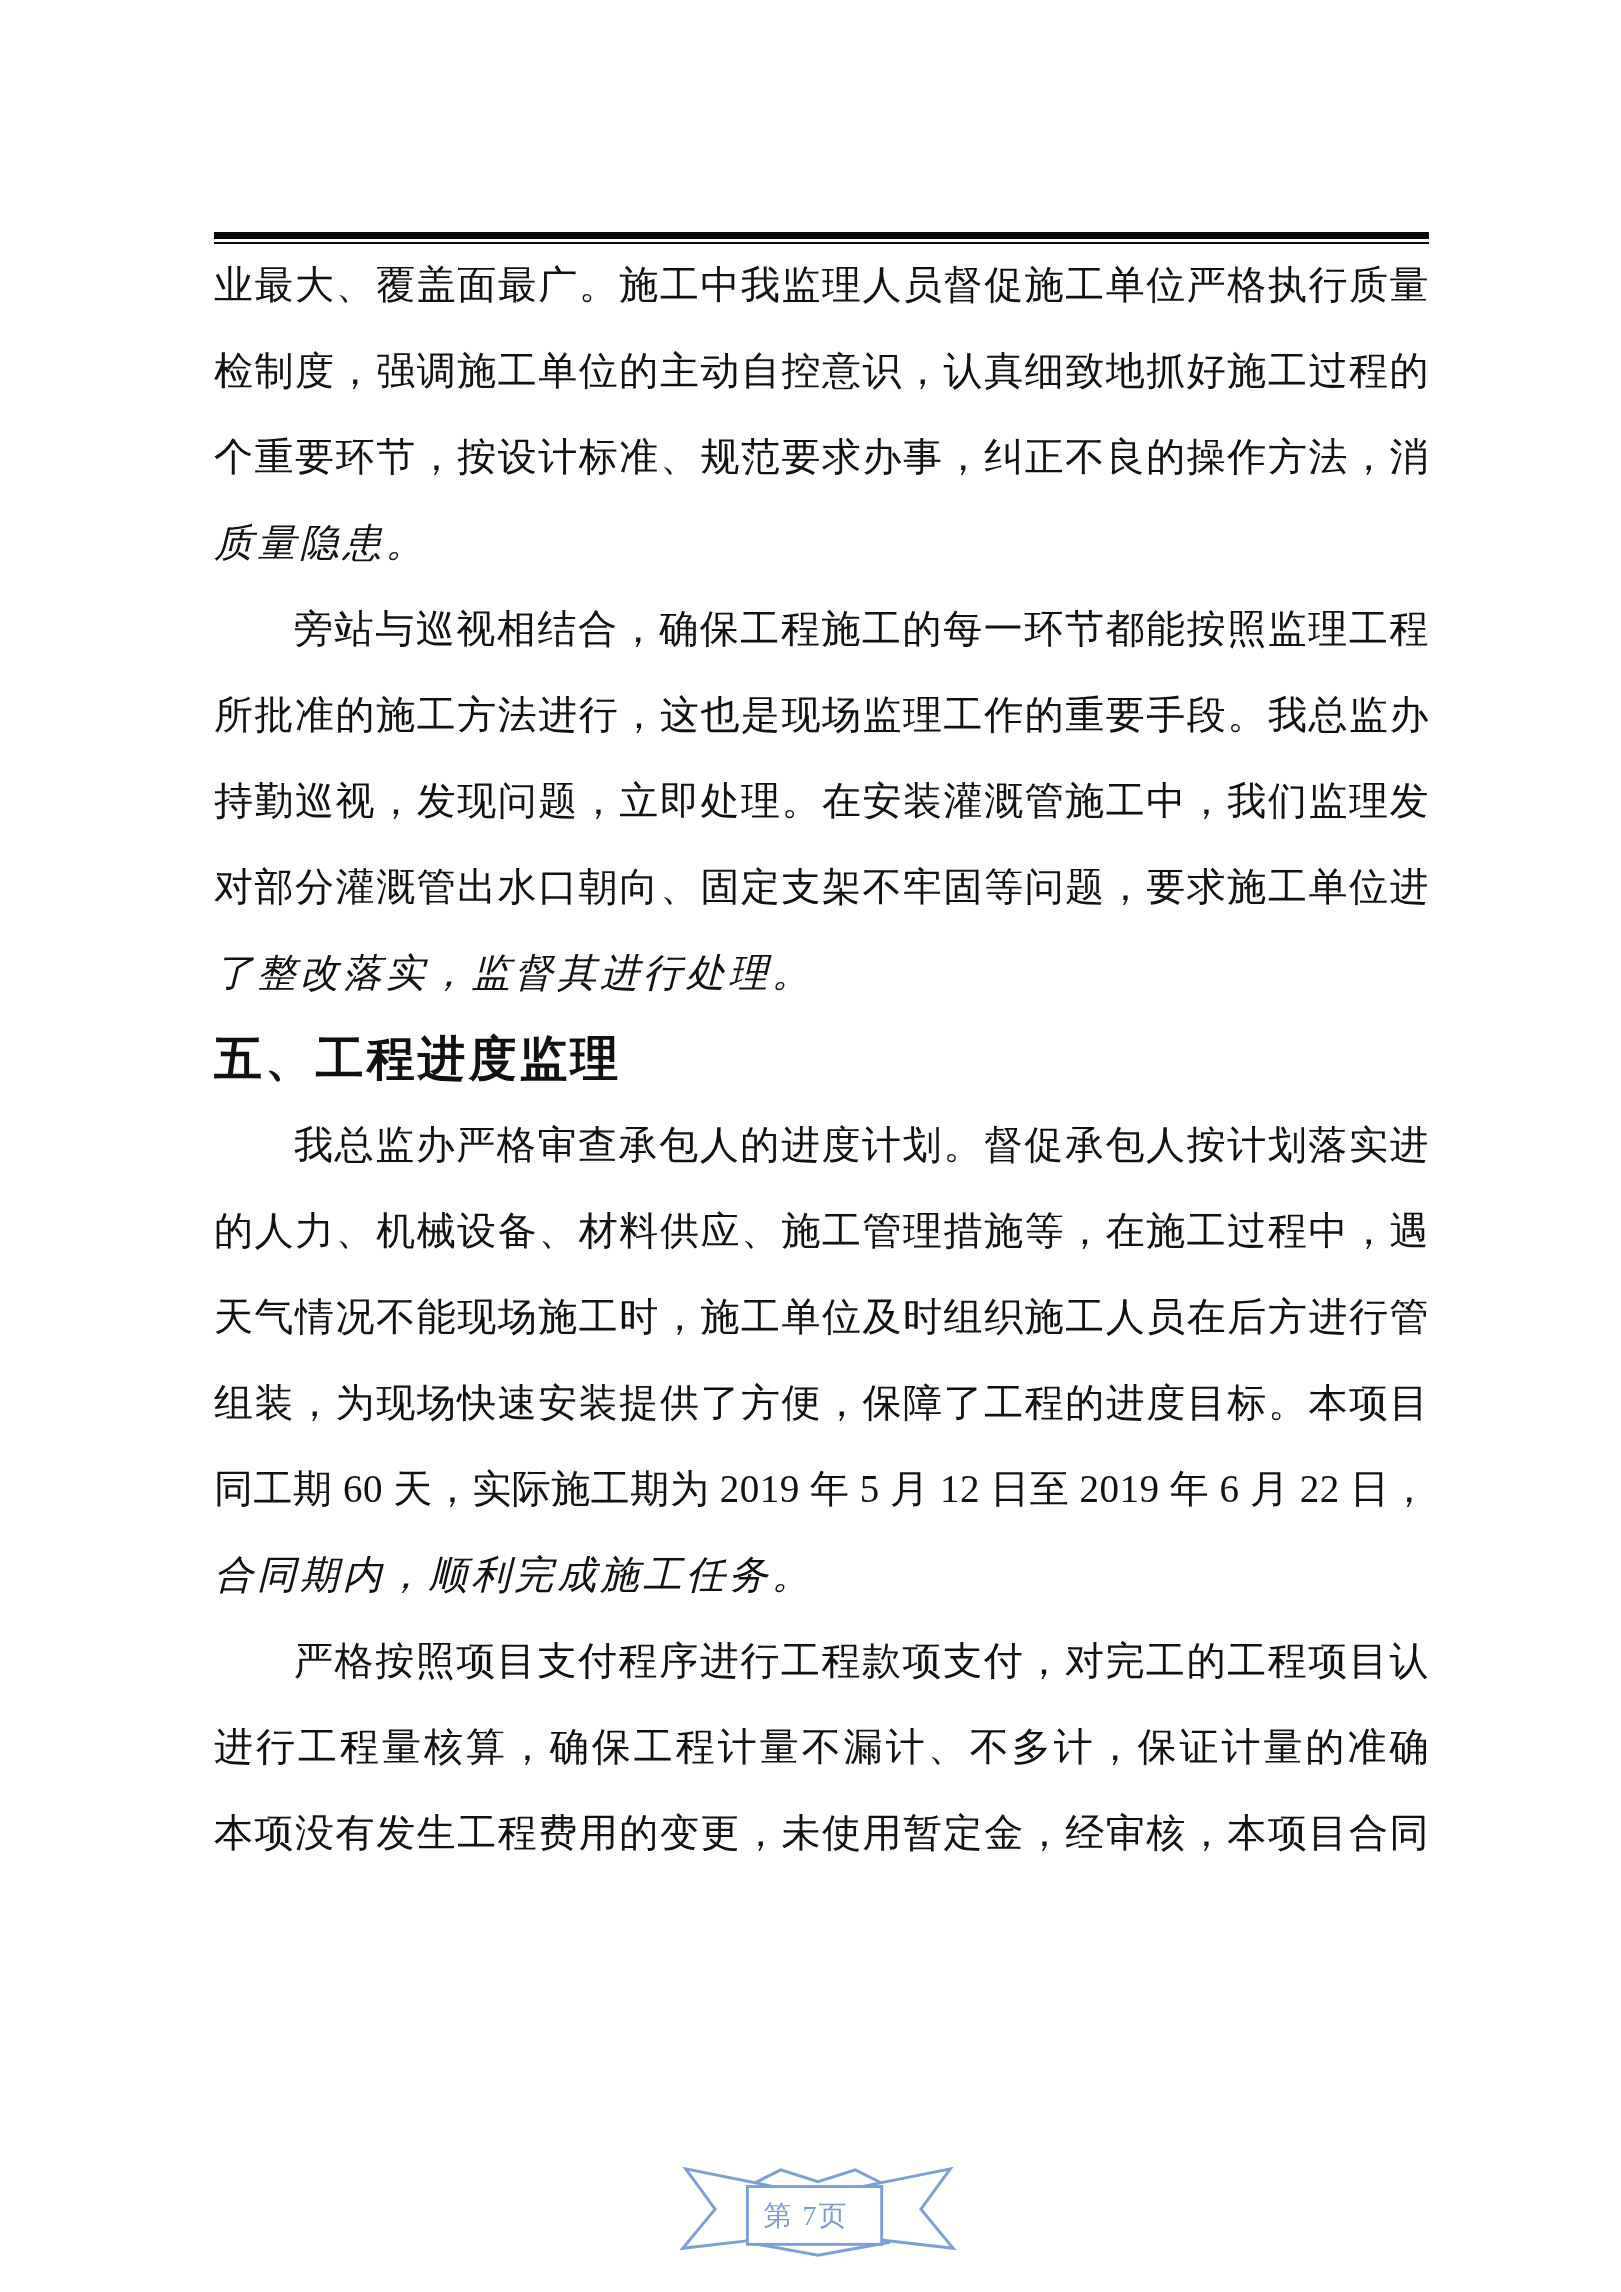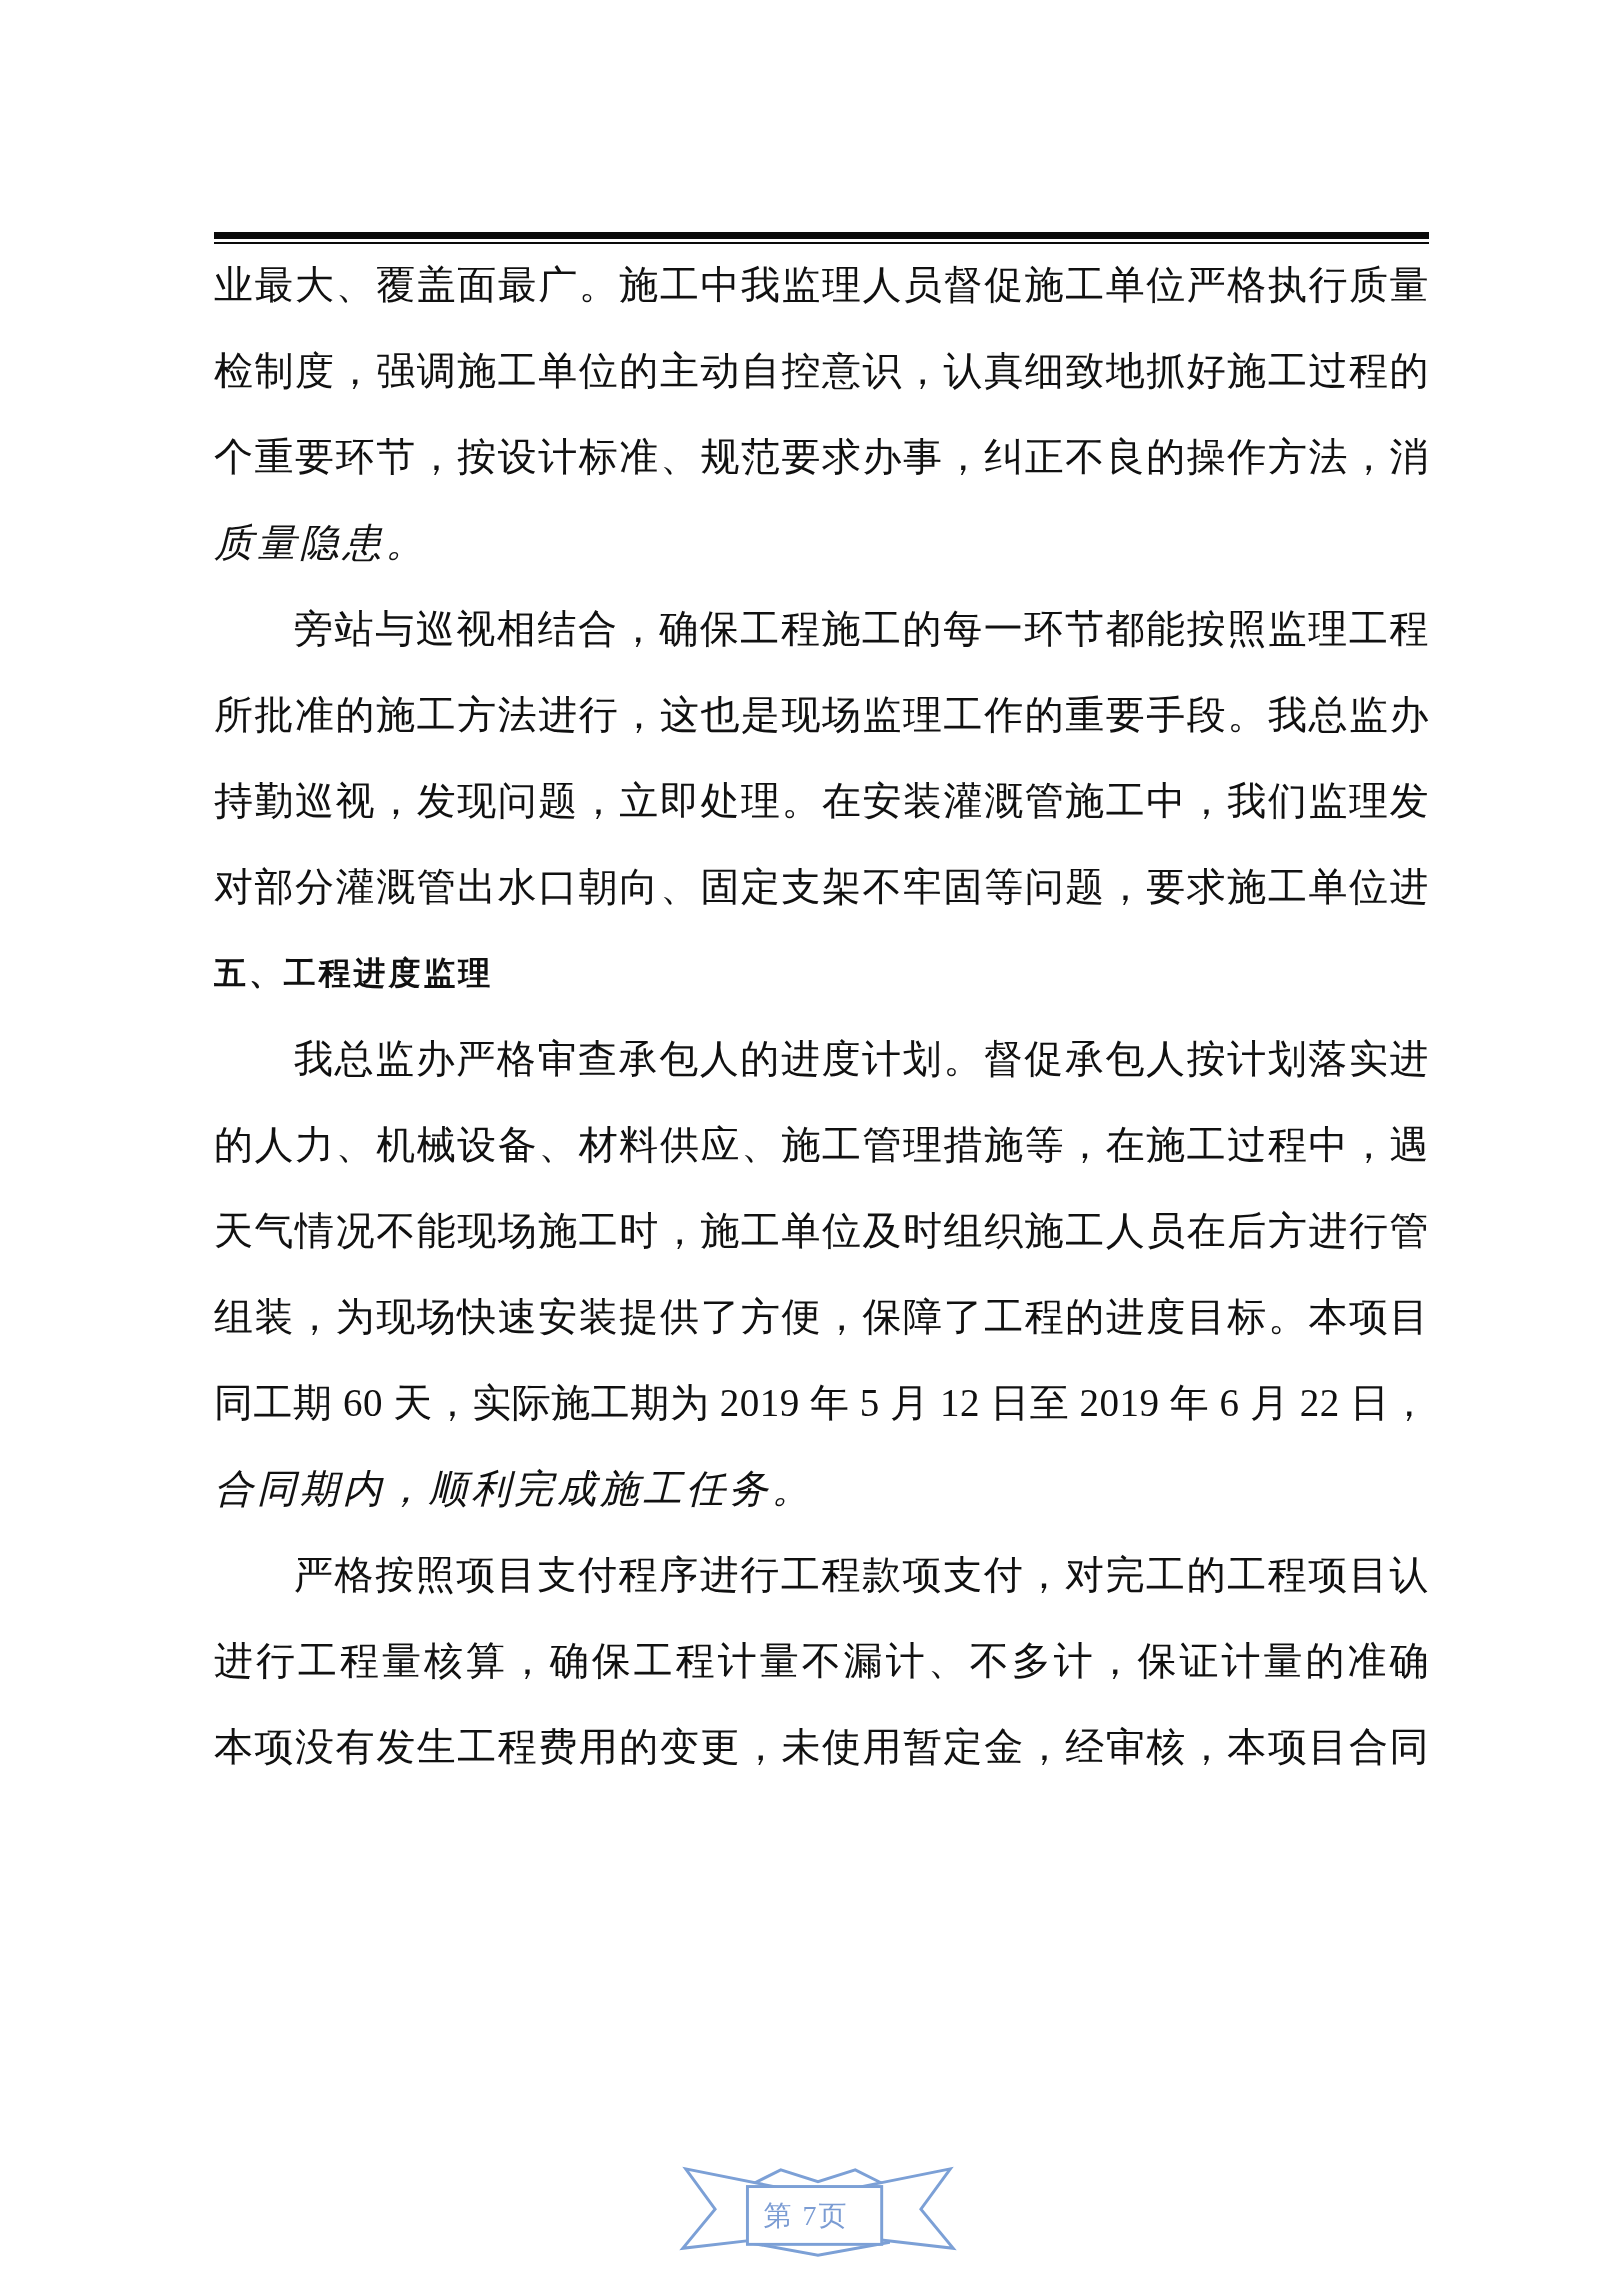--- a/index.html
+++ b/index.html
@@ -46,21 +46,21 @@
     letter-spacing:0.5px;
   }
   .line.plain{
     text-align:left;
     letter-spacing:3.9px;
     font-style:italic;
   }
   .line.heading{
     text-align:left;
     font-weight:bold;
-    font-size:32px;
+    font-size:48px;
     letter-spacing:2.9px;
   }
   
   .ribbon-wrap{
     position:absolute;
     left:671px;top:2164px;
     width:294px;height:98px;
   }
   .ribbon-wrap svg{display:block;width:294px;height:98px;}
   .page-number{
@@ -82,20 +82,21 @@
 
   <div class="text-block" id="text-block">
       <div class="line justify">业最大、覆盖面最广。施工中我监理人员督促施工单位严格执行质量自</div>
       <div class="line justify">检制度，强调施工单位的主动自控意识，认真细致地抓好施工过程的各</div>
       <div class="line justify">个重要环节，按设计标准、规范要求办事，纠正不良的操作方法，消除</div>
       <div class="line plain">质量隐患。</div>
       <div class="line justify-indent">旁站与巡视相结合，确保工程施工的每一环节都能按照监理工程师</div>
       <div class="line justify">所批准的施工方法进行，这也是现场监理工作的重要手段。我总监办坚</div>
       <div class="line justify">持勤巡视，发现问题，立即处理。在安装灌溉管施工中，我们监理发现</div>
       <div class="line justify">对部分灌溉管出水口朝向、固定支架不牢固等问题，要求施工单位进行</div>
+      <div class="line plain">了整改落实，监督其进行处理。</div>
       <div class="line heading">五、工程进度监理</div>
       <div class="line justify-indent">我总监办严格审查承包人的进度计划。督促承包人按计划落实进场</div>
       <div class="line justify">的人力、机械设备、材料供应、施工管理措施等，在施工过程中，遇到</div>
       <div class="line justify">天气情况不能现场施工时，施工单位及时组织施工人员在后方进行管件</div>
       <div class="line justify">组装，为现场快速安装提供了方便，保障了工程的进度目标。本项目合</div>
       <div class="line justify">同工期 60 天，实际施工期为 2019 年 5 月 12 日至 2019 年 6 月 22 日，在</div>
       <div class="line plain">合同期内，顺利完成施工任务。</div>
       <div class="line justify-indent">严格按照项目支付程序进行工程款项支付，对完工的工程项目认真</div>
       <div class="line justify">进行工程量核算，确保工程计量不漏计、不多计，保证计量的准确性。</div>
       <div class="line justify">本项没有发生工程费用的变更，未使用暂定金，经审核，本项目合同金</div>

